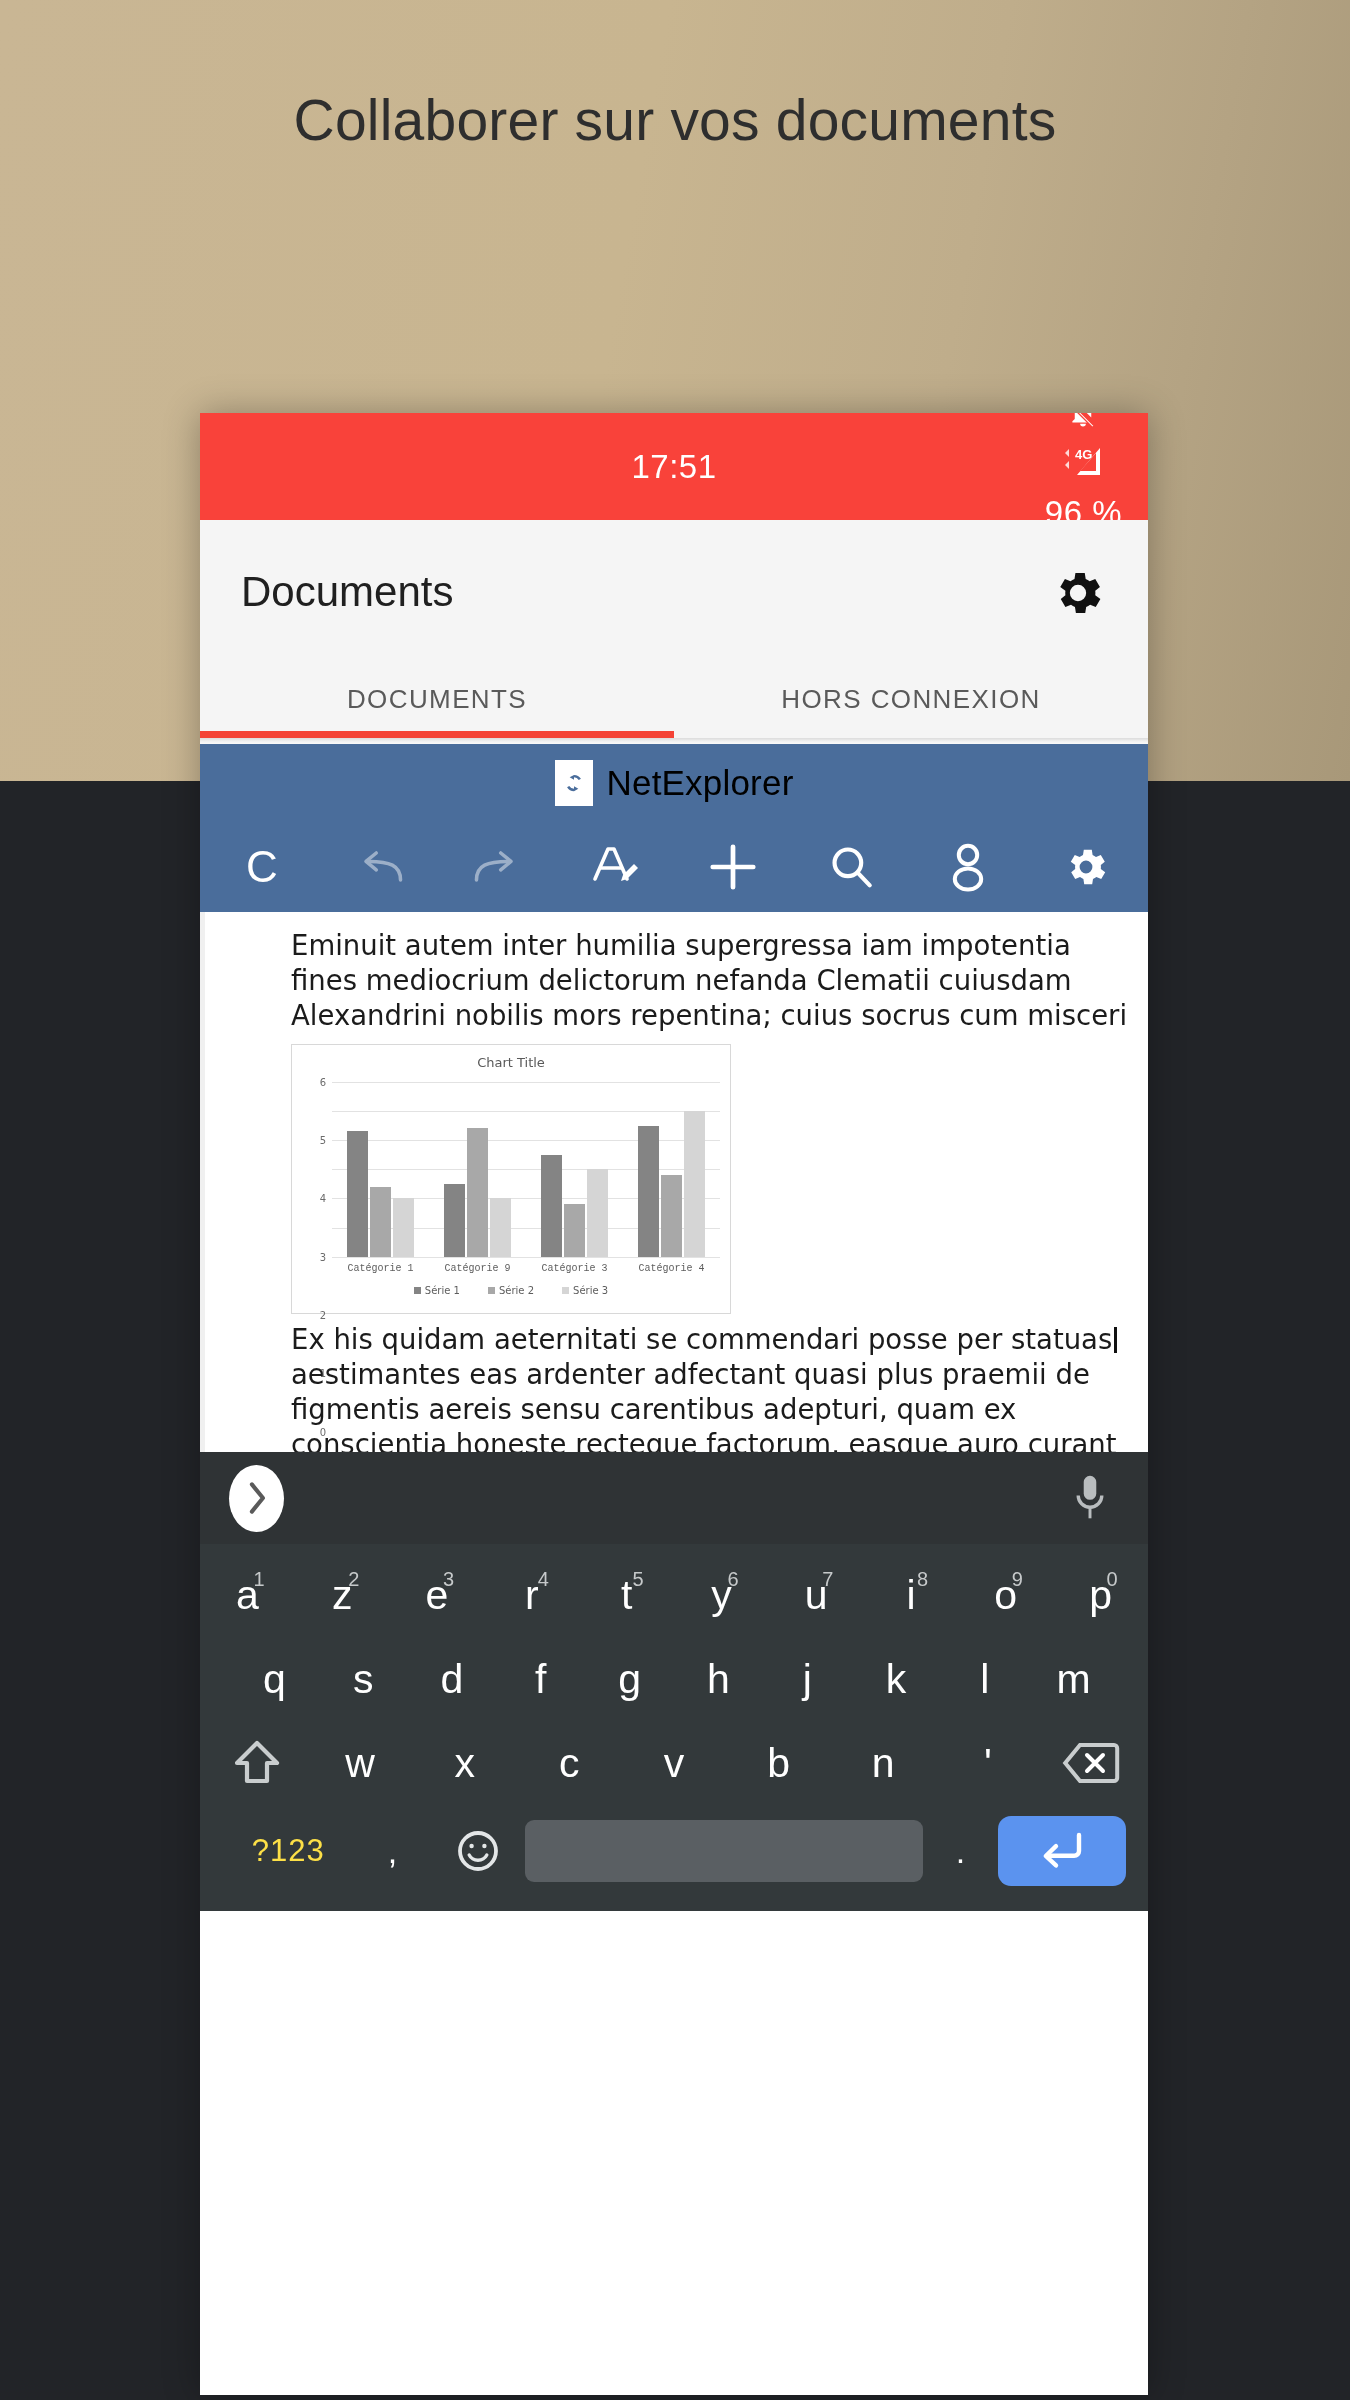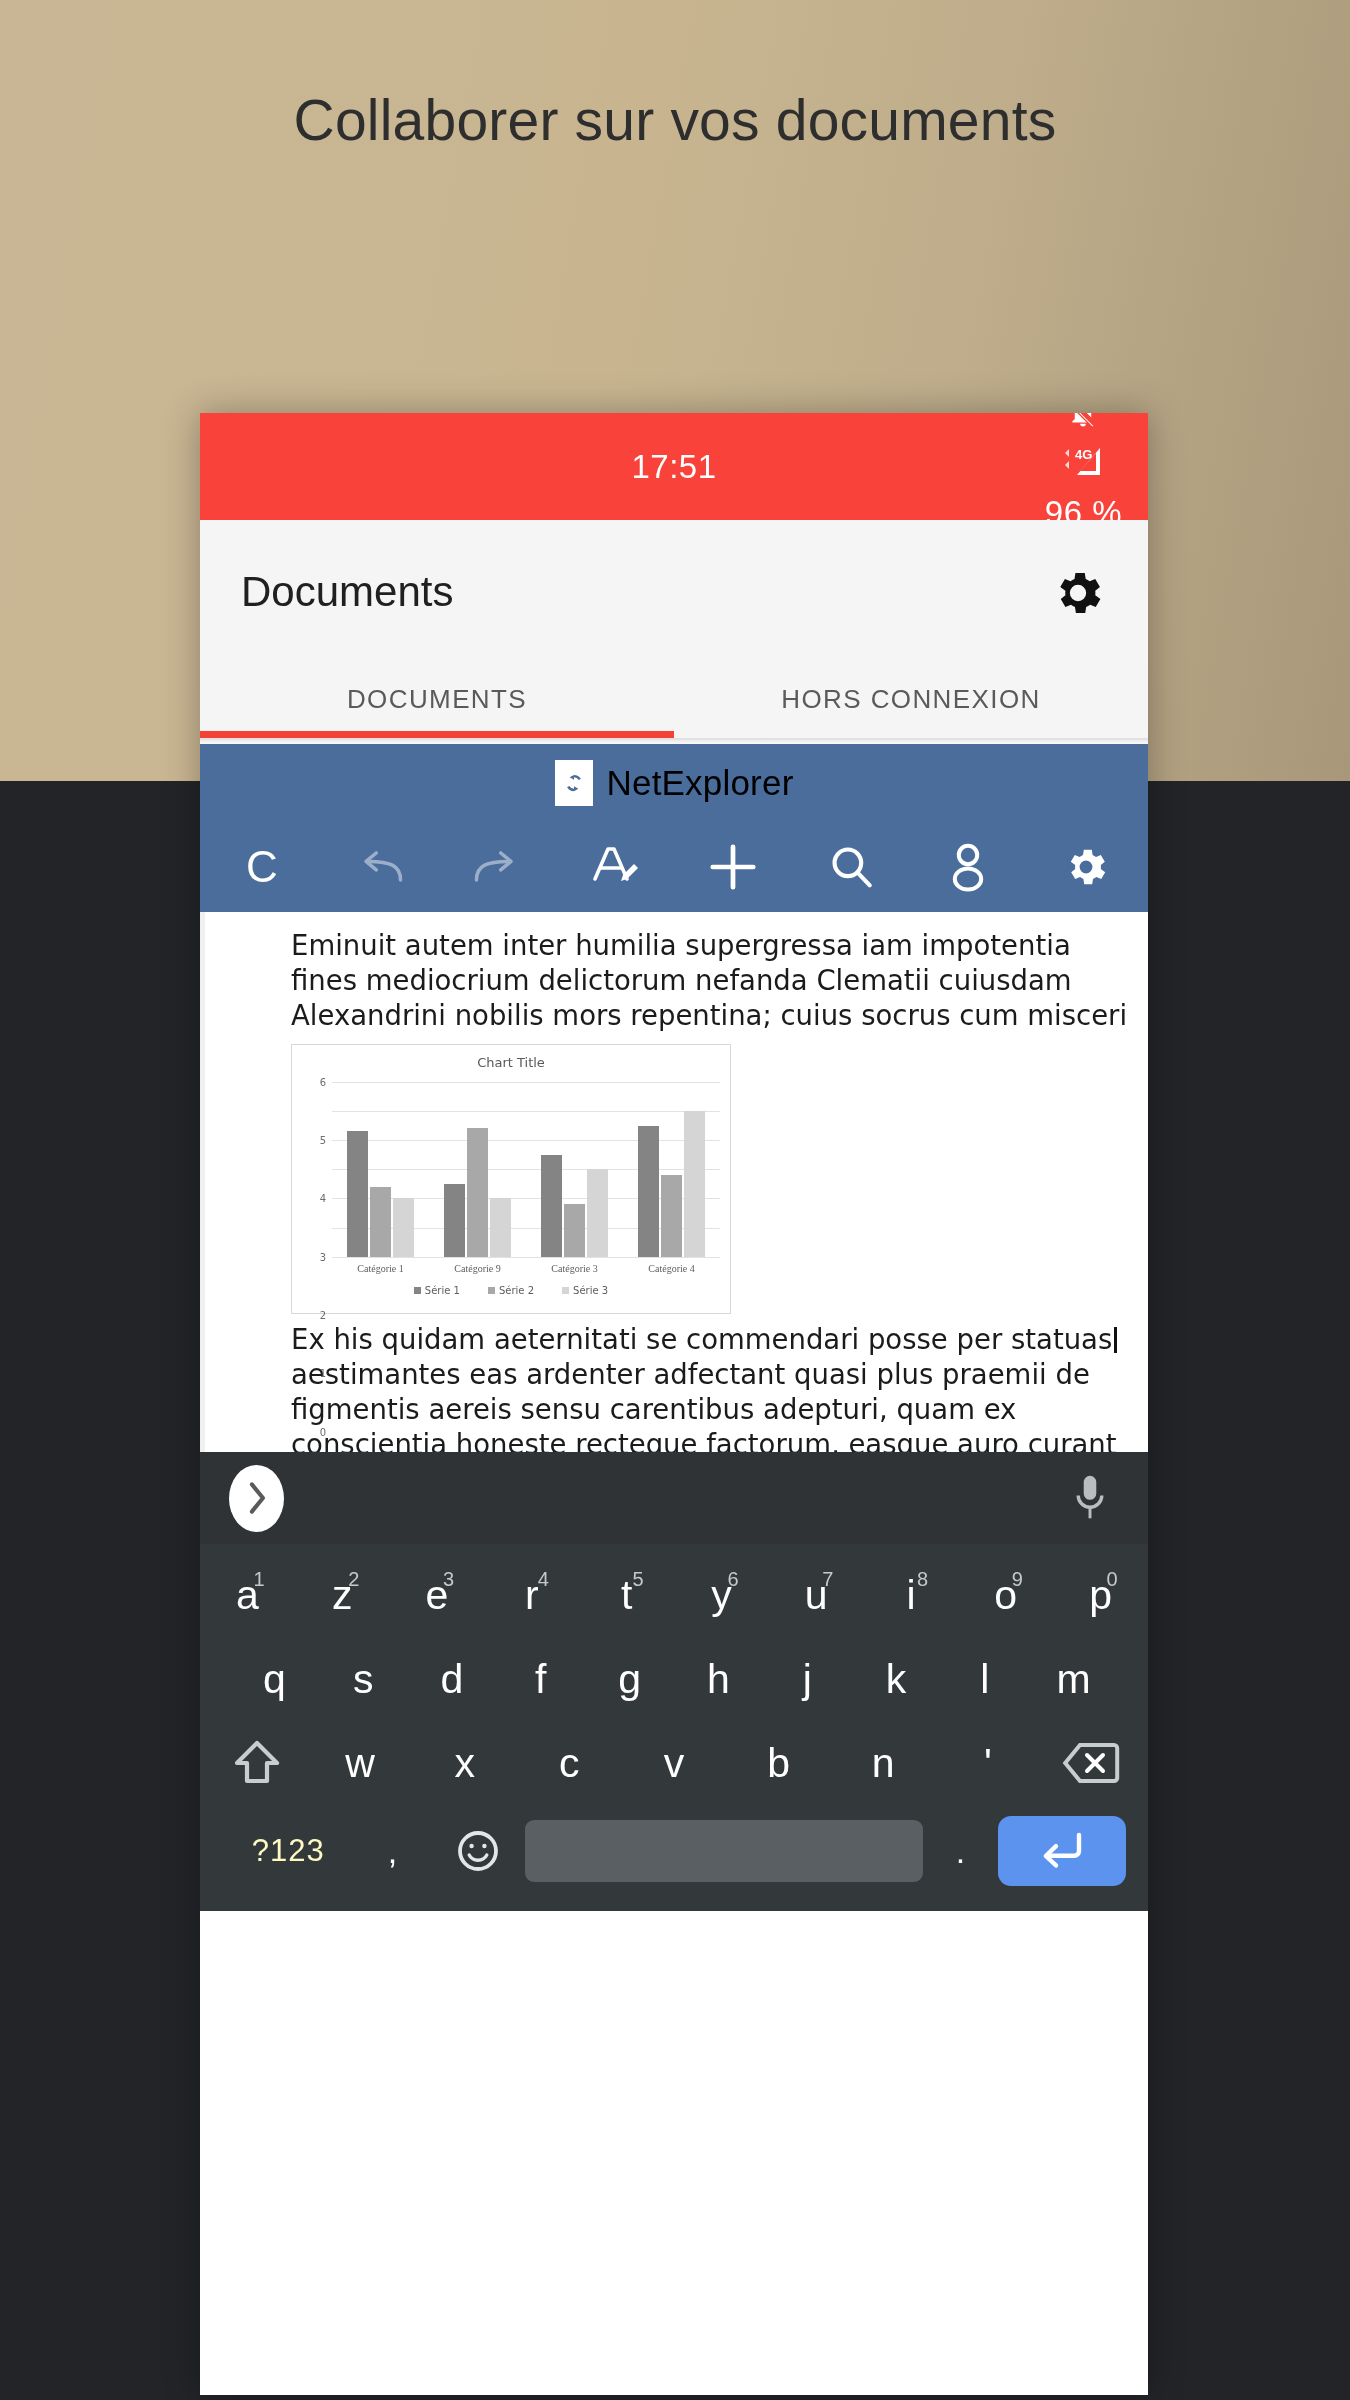--- a/index.html
+++ b/index.html
@@ -143,21 +143,21 @@
   }
   .group{ flex:1; display:flex; align-items:flex-end; justify-content:center; gap:2px; height:100%; }
   .bar{ width:21px; }
   .s1{ background:#848484; }
   .s2{ background:#a8a8a8; }
   .s3{ background:#d5d5d5; }
   .xlabels{
     position:absolute; left:40px; right:10px; top:218px;
     display:flex;
   }
-  .xlabel{ flex:1; text-align:center; font-size:10px; color:#5d5d5d; font-family:Liberation Serif, serif; }
+  .xlabel{ flex:1; text-align:center; font-size:10px; color:#5d5d5d; font-family:Liberation Mono, monospace; }
   .legend{
     position:absolute; left:0; right:0; top:240px;
     display:flex; align-items:center; justify-content:center; gap:28px;
   }
   .leg-item{ display:flex; align-items:center; gap:4px; font-size:10px; color:#5d5d5d; font-family:"DejaVu Sans", sans-serif; }
   .leg-sw{ width:7px; height:7px; }
 
   
   .kb{ background:#2b2f31; }
   .kb-suggest{
@@ -177,21 +177,21 @@
     align-items:center; justify-content:center;
     color:#fff; font-size:41px; font-weight:300;
   }
   .key .hint{
     position:absolute; top:-4px; left:50%; margin-left:6px;
     font-size:20px; color:#c6c9ca;
   }
   .row2{ padding:0 30px; }
   .row3{ padding:0 6px; }
   .row4{ padding:0 22px; height:92px; }
-  .key-sym{ flex:1.4; font-size:31px; color:#fef9c3; letter-spacing:1px; }
+  .key-sym{ flex:1.4; font-size:31px; color:#fde047; letter-spacing:1px; }
   .key-space{
     flex:4.2; height:62px; background:#5a5f63; border-radius:9px;
   }
   .key-enter{
     flex:1.35; height:70px; background:#5b93ef; border-radius:13px;
     display:flex; align-items:center; justify-content:center;
   }
   .key-punct{ flex:.8; font-size:34px; }
   .key-emoji{ flex:1; display:flex; align-items:center; justify-content:center; }
 </style>

